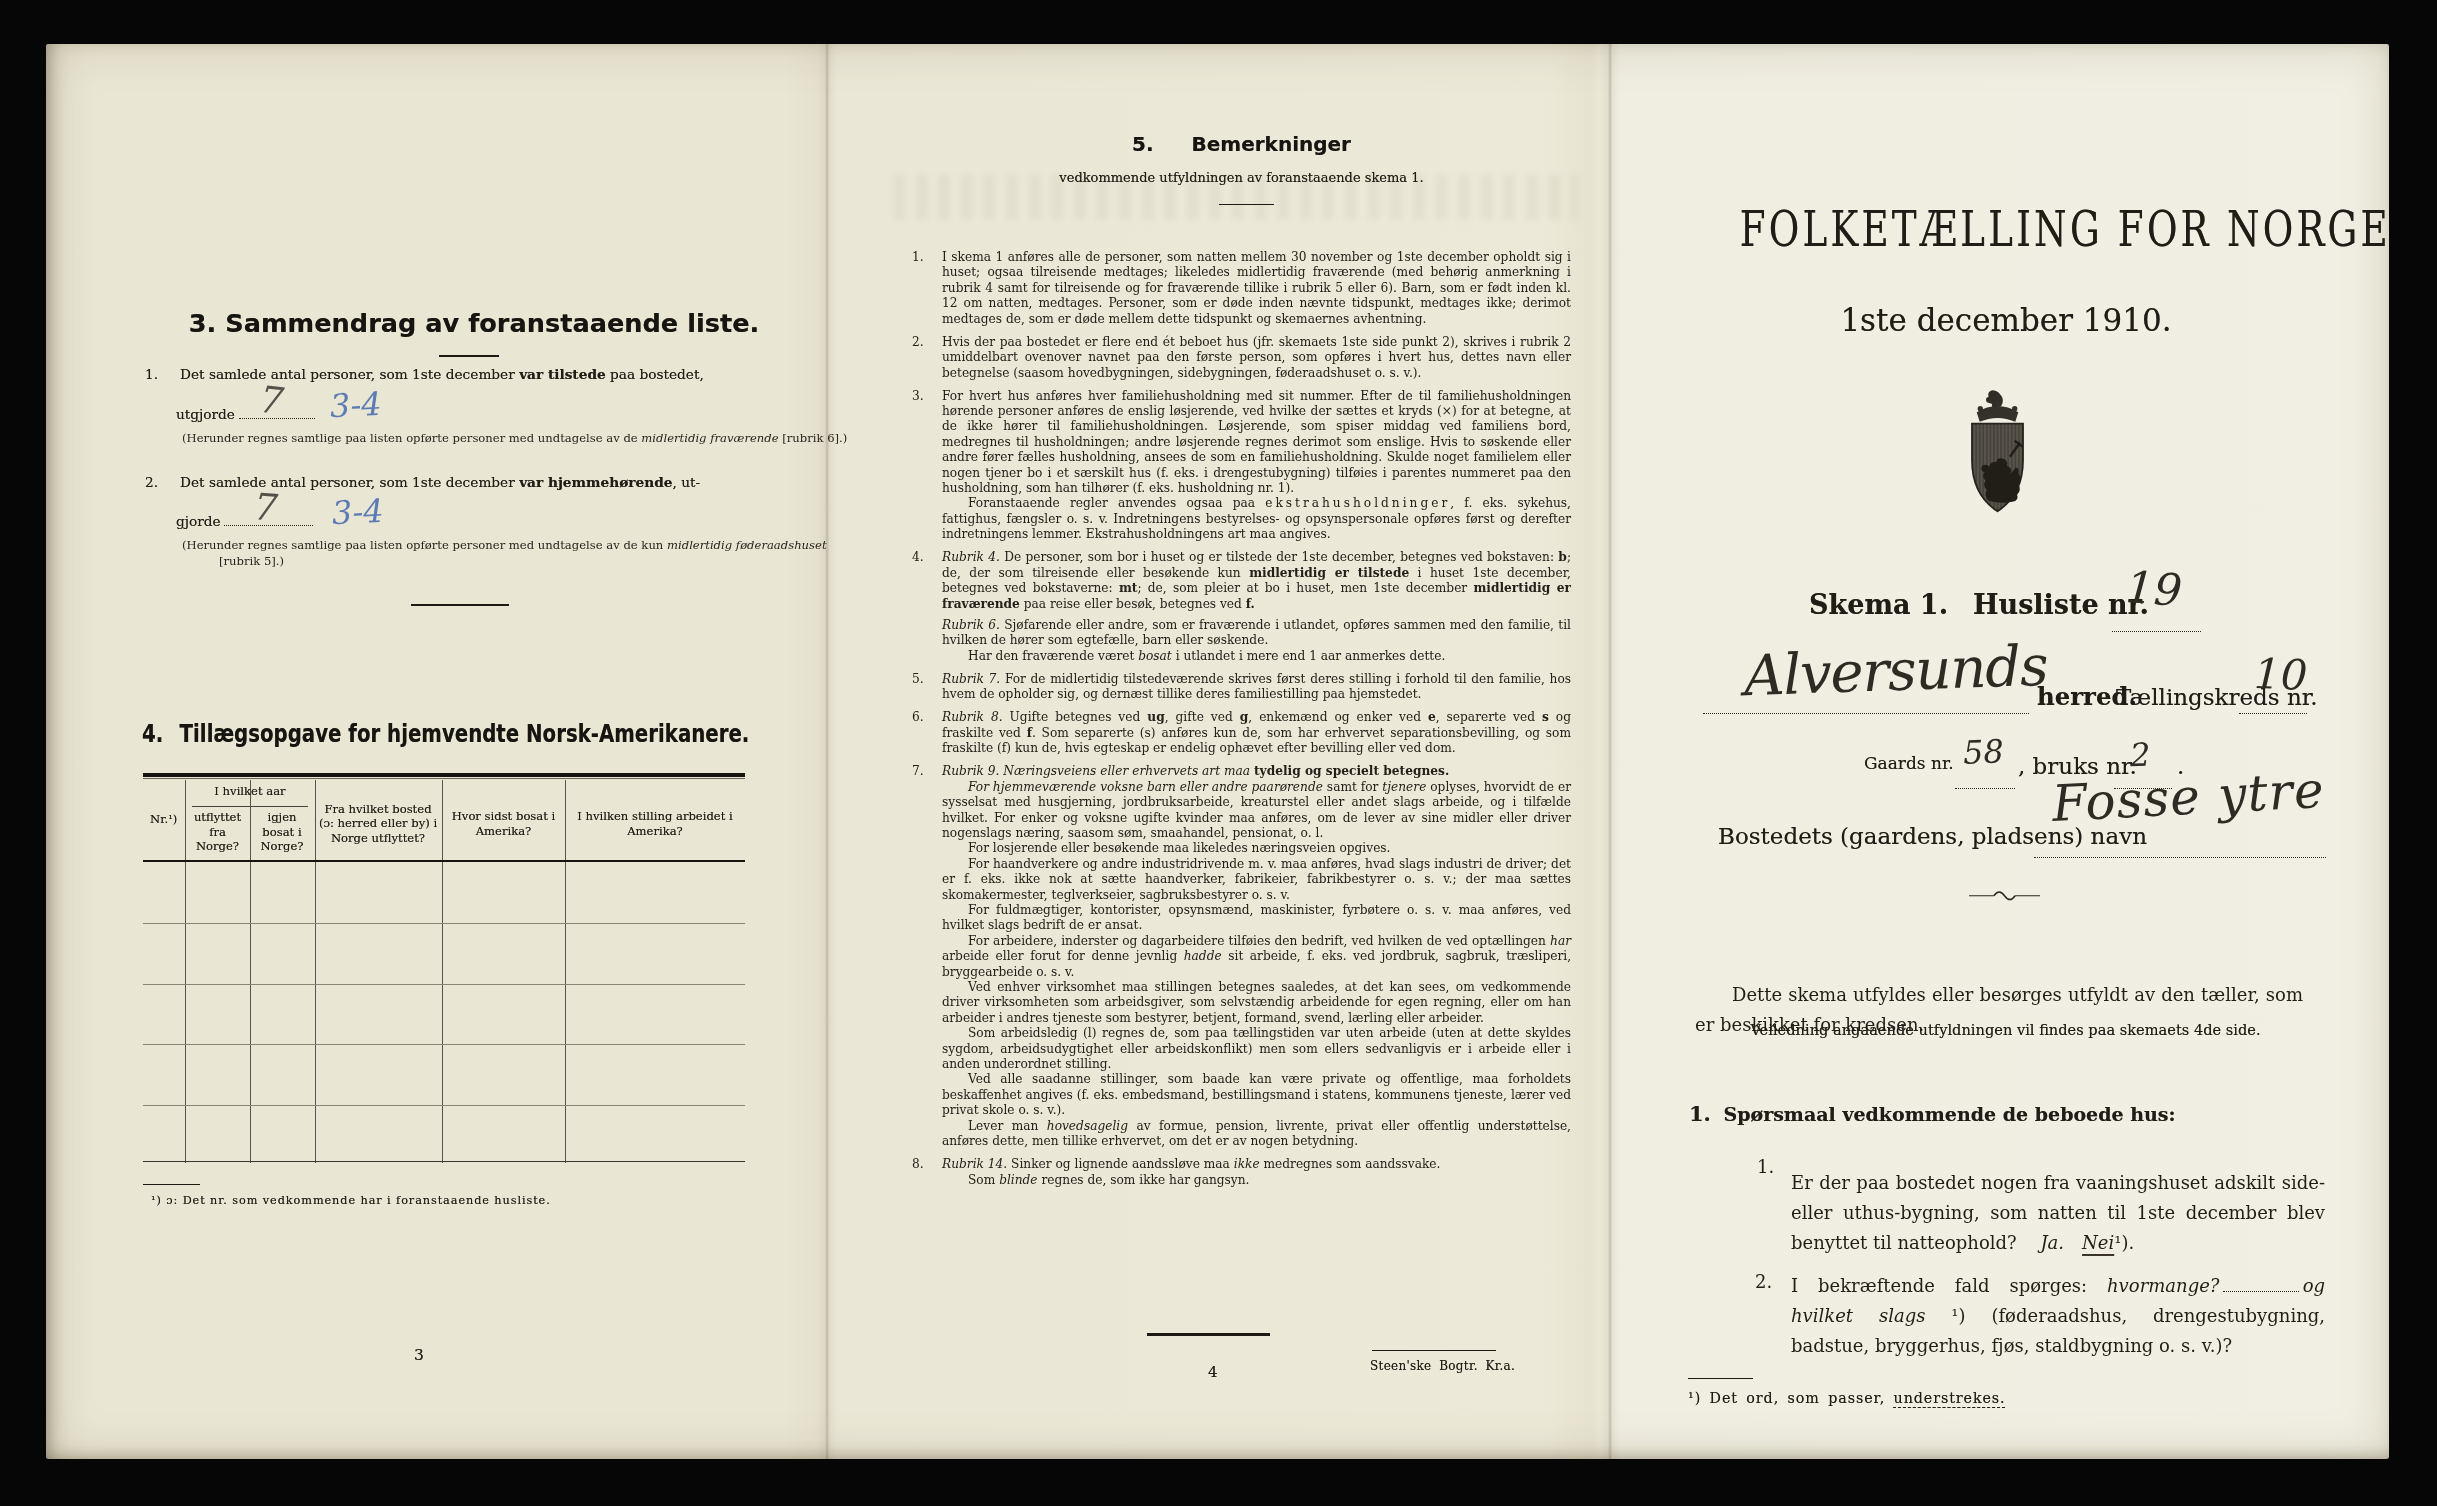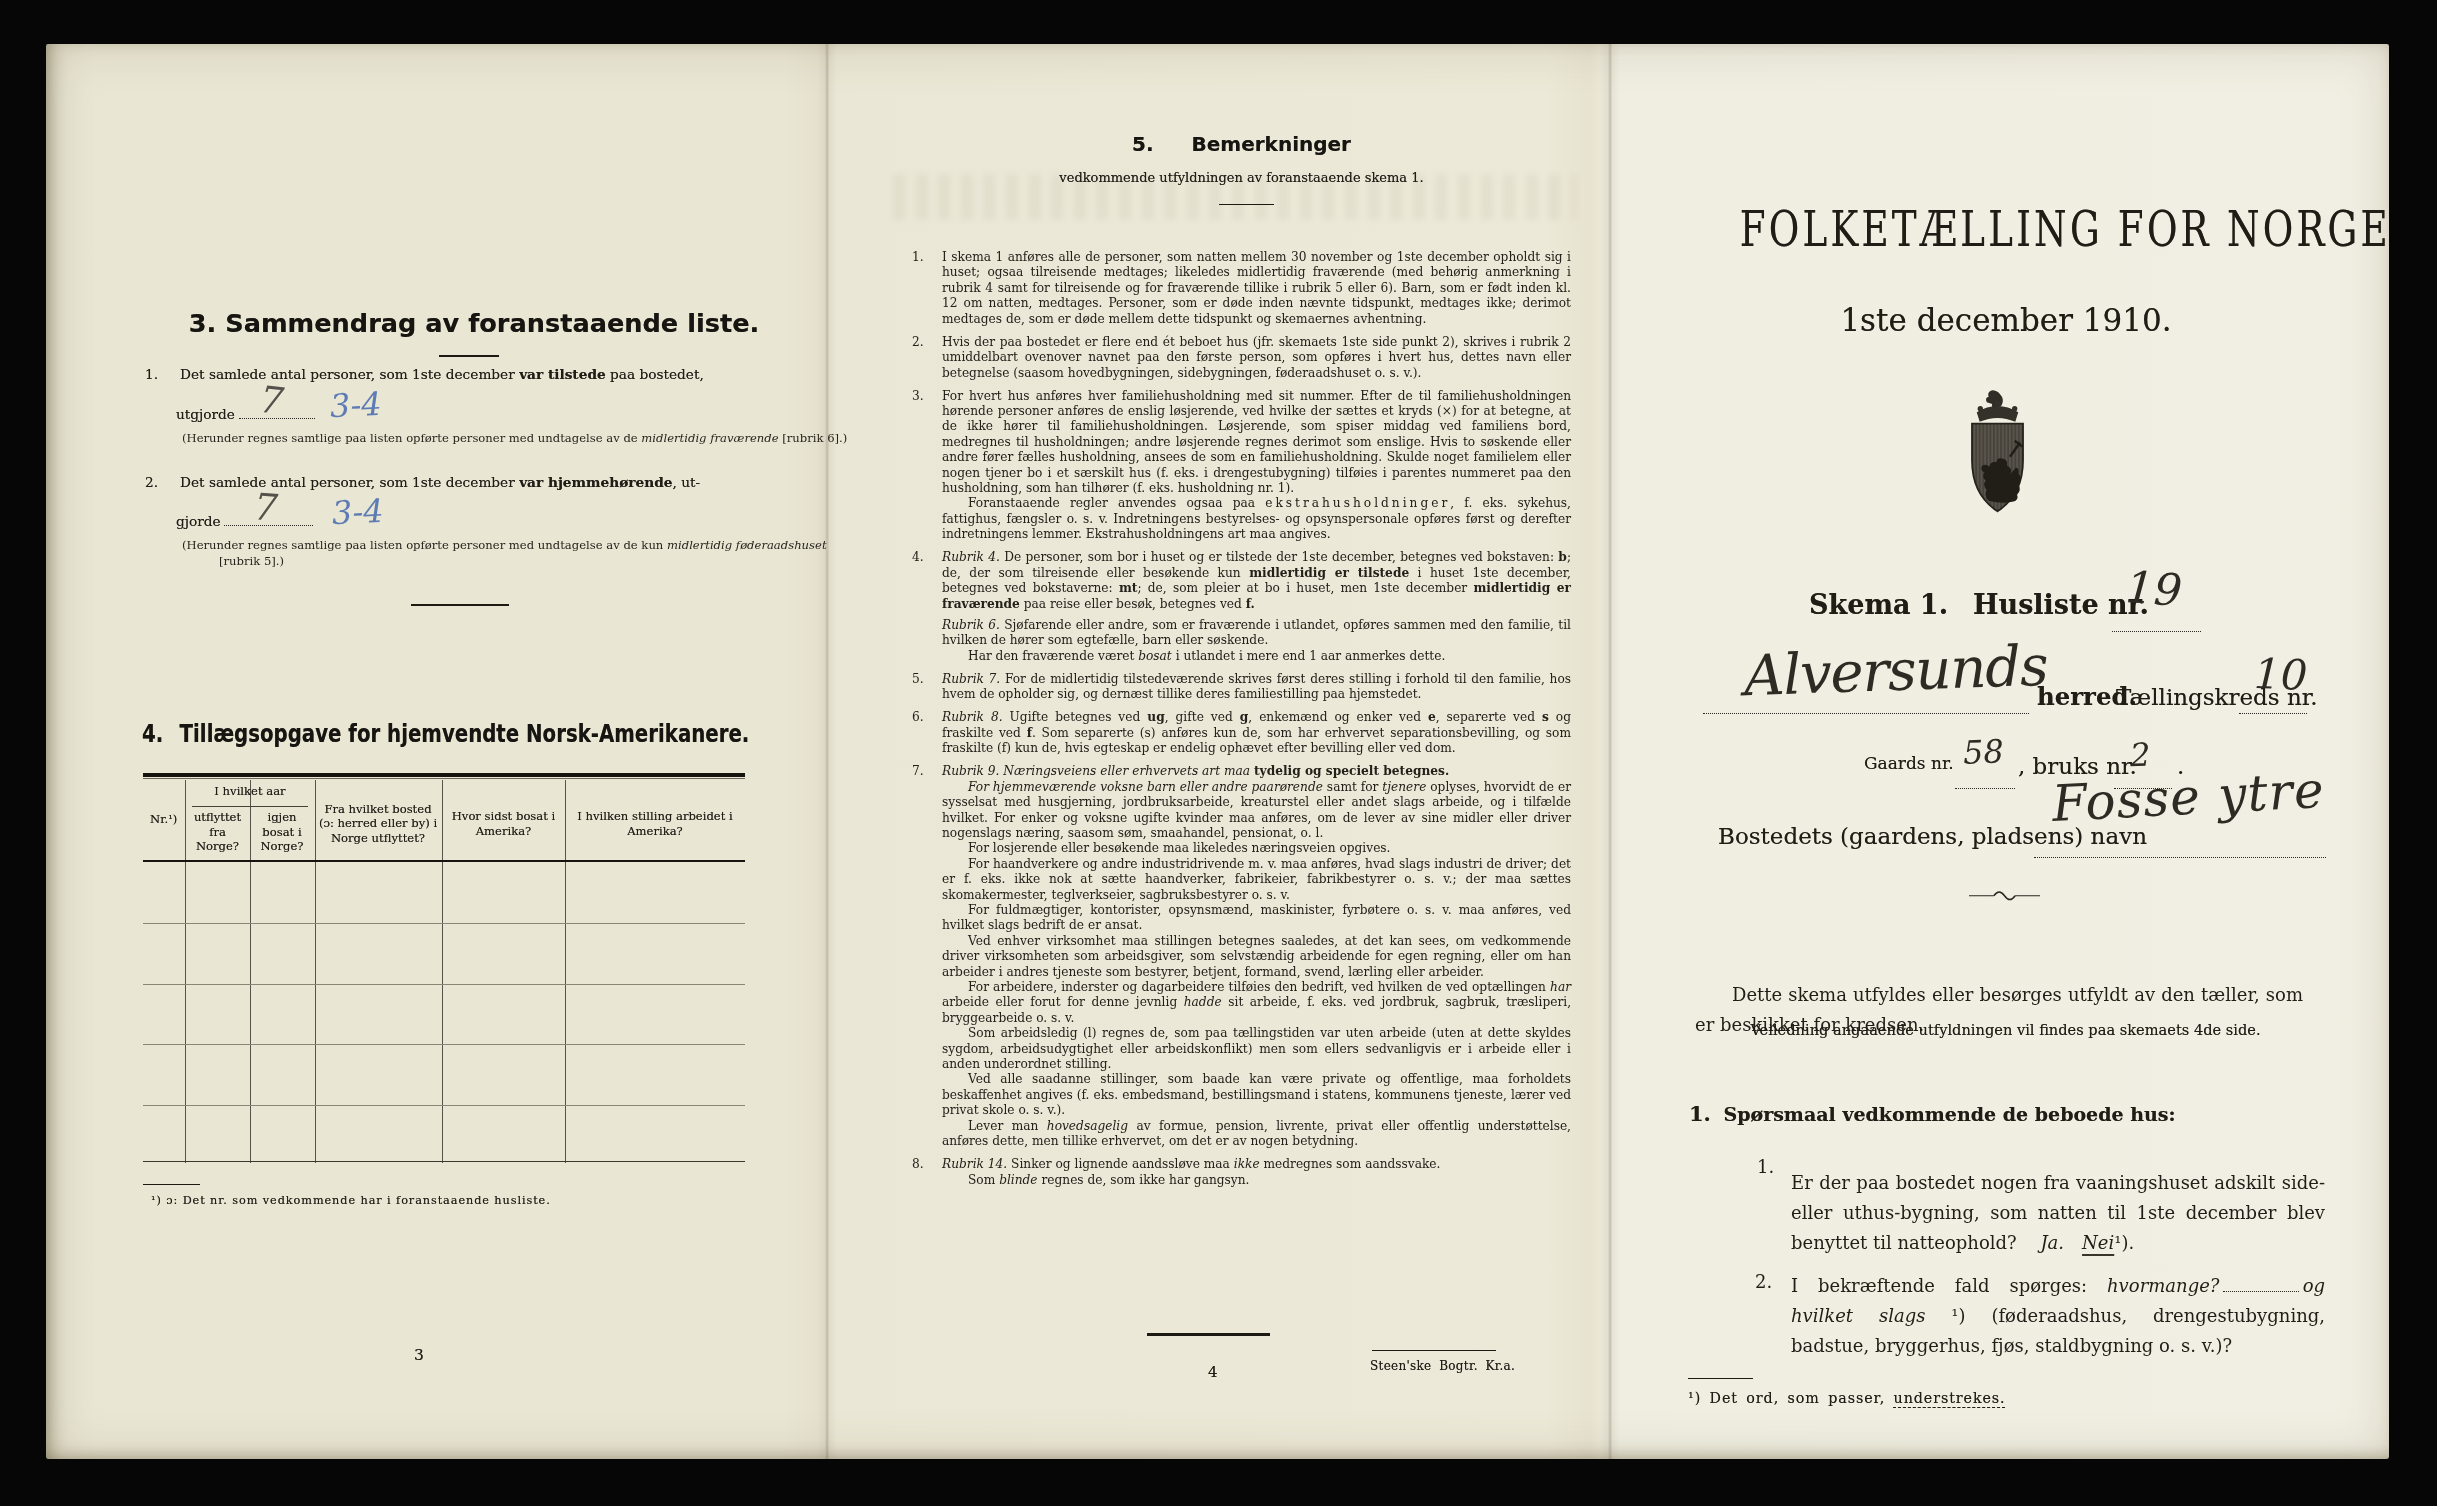--- a/index.html
+++ b/index.html
@@ -151,22 +151,22 @@
       <span class="rnum">6.</span>
       <div class="rpara"><span class="i">Rubrik 8.</span><span> Ugifte betegnes ved </span><span class="b">ug</span><span>, gifte ved </span><span class="b">g</span><span>, enkemænd og enker ved </span><span class="b">e</span><span>, separerte ved </span><span class="b">s</span><span> og fraskilte ved </span><span class="b">f</span><span>. Som separerte (s) anføres kun de, som har erhvervet separationsbevilling, og som fraskilte (f) kun de, hvis egteskap er endelig ophævet efter bevilling eller ved dom.</span></div>
     </div>
     <div class="ritem">
       <span class="rnum">7.</span>
       <div class="rpara"><span class="i">Rubrik 9. Næringsveiens eller erhvervets art maa</span><span> </span><span class="b">tydelig og specielt betegnes.</span></div>
       <div class="rpara ind"><span class="i">For hjemmeværende voksne barn eller andre paarørende</span><span> samt for </span><span class="i">tjenere</span><span> oplyses, hvorvidt de er sysselsat med husgjerning, jordbruksarbeide, kreaturstel eller andet slags arbeide, og i tilfælde hvilket. For enker og voksne ugifte kvinder maa anføres, om de lever av sine midler eller driver nogenslags næring, saasom søm, smaahandel, pensionat, o. l.</span></div>
       <div class="rpara ind"><span>For losjerende eller besøkende maa likeledes næringsveien opgives.</span></div>
       <div class="rpara ind"><span>For haandverkere og andre industridrivende m. v. maa anføres, hvad slags industri de driver; det er f. eks. ikke nok at sætte haandverker, fabrikeier, fabrikbestyrer o. s. v.; der maa sættes skomakermester, teglverkseier, sagbruksbestyrer o. s. v.</span></div>
       <div class="rpara ind"><span>For fuldmægtiger, kontorister, opsynsmænd, maskinister, fyrbøtere o. s. v. maa anføres, ved hvilket slags bedrift de er ansat.</span></div>
+      <div class="rpara ind"><span>For arbeidere, inderster og dagarbeidere tilføies den bedrift, ved hvilken de ved optællingen </span><span class="i">har</span><span> arbeide eller forut for denne jevnlig </span><span class="i">hadde</span><span> sit arbeide, f. eks. ved jordbruk, sagbruk, træsliperi, bryggearbeide o. s. v.</span></div>
       <div class="rpara ind"><span>Ved enhver virksomhet maa stillingen betegnes saaledes, at det kan sees, om vedkommende driver virksomheten som arbeidsgiver, som selvstændig arbeidende for egen regning, eller om han arbeider i andres tjeneste som bestyrer, betjent, formand, svend, lærling eller arbeider.</span></div>
-      <div class="rpara ind"><span>For arbeidere, inderster og dagarbeidere tilføies den bedrift, ved hvilken de ved optællingen </span><span class="i">har</span><span> arbeide eller forut for denne jevnlig </span><span class="i">hadde</span><span> sit arbeide, f. eks. ved jordbruk, sagbruk, træsliperi, bryggearbeide o. s. v.</span></div>
       <div class="rpara ind"><span>Som arbeidsledig (l) regnes de, som paa tællingstiden var uten arbeide (uten at dette skyldes sygdom, arbeidsudygtighet eller arbeidskonflikt) men som ellers sedvanligvis er i arbeide eller i anden underordnet stilling.</span></div>
       <div class="rpara ind"><span>Ved alle saadanne stillinger, som baade kan være private og offentlige, maa forholdets beskaffenhet angives (f. eks. embedsmand, bestillingsmand i statens, kommunens tjeneste, lærer ved privat skole o. s. v.).</span></div>
       <div class="rpara ind"><span>Lever man </span><span class="i">hovedsagelig</span><span> av formue, pension, livrente, privat eller offentlig understøttelse, anføres dette, men tillike erhvervet, om det er av nogen betydning.</span></div>
     </div>
     <div class="ritem">
       <span class="rnum">8.</span>
       <div class="rpara"><span class="i">Rubrik 14.</span><span> Sinker og lignende aandssløve maa </span><span class="i">ikke</span><span> medregnes som aandssvake.</span></div>
       <div class="rpara ind"><span>Som </span><span class="i">blinde</span><span> regnes de, som ikke har gangsyn.</span></div>
     </div>
   </div>

